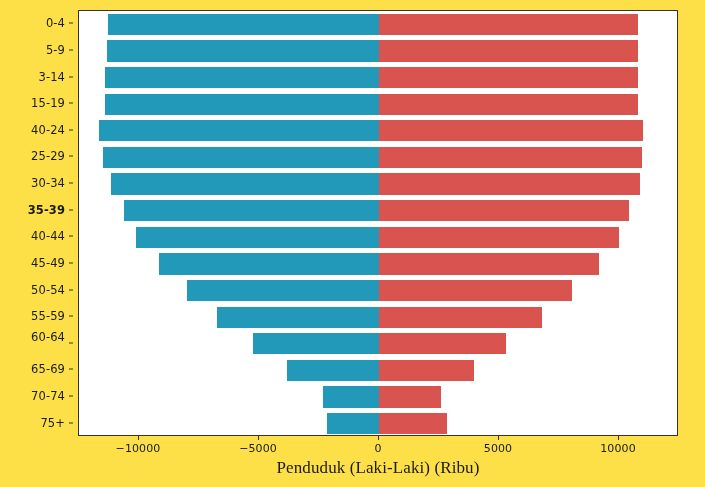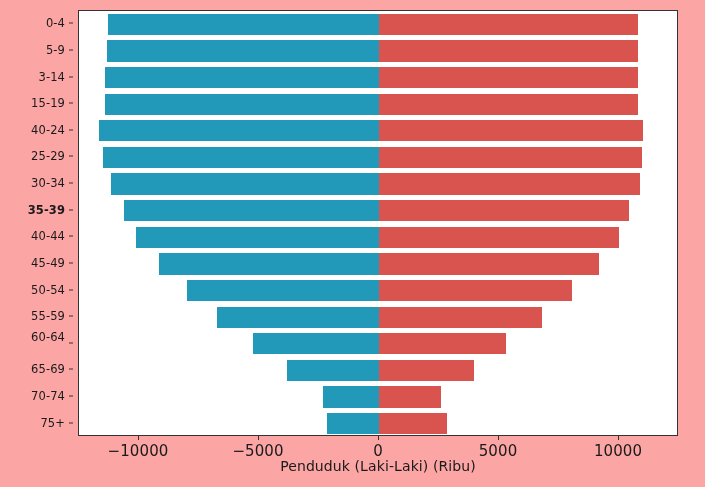--- a/index.html
+++ b/index.html
@@ -2,21 +2,21 @@
 <html><head>
 <meta charset="utf-8">
 <style>
   html,body{margin:0;padding:0;}
   body{
     width:705px;height:487px;
     background:#ffffff;
     font-family:"DejaVu Sans","Liberation Sans",sans-serif;
     overflow:hidden;
   }
-  #fig{position:relative;width:705px;height:487px;background:#fca5a5;}
+  #fig{position:relative;width:705px;height:487px;background:#fde047;}
 
   
   #plot{
     position:absolute;
     left:78px; top:10px;
     width:600px; height:426px;
     border:1px solid #333333;
     box-sizing:border-box;
     background:#ffffff;
     overflow:hidden;
@@ -44,28 +44,29 @@
   }
 
   
   #xaxis{position:absolute;left:78px;top:436px;width:600px;height:30px;}
   .xtick-mark{
     position:absolute;top:0;width:1px;height:4px;background:#333333;
   }
   .xtick-label{
     position:absolute;top:6px;
     transform:translateX(-50%);
-    font-size:15px;color:#1a1a1a;
+    font-size:11px;color:#1a1a1a;
     white-space:nowrap;
     letter-spacing:0.1px;
   }
   #xlabel{
     position:absolute;left:78px;top:458px;width:600px;
-    text-align:center;font-size:14px;color:#1a1a1a;
+    text-align:center;font-size:17px;color:#1a1a1a;
     letter-spacing:0.1px;
+    font-family:Liberation Serif, serif;
   }
 </style>
 </head>
 <body>
 
 <div id="fig">
 
   <div id="ylabels">
       <div class="ytick-label" style="top: 13.3125px;">0-4</div>
       <div class="ytick-mark" style="top: 13.3125px;"></div>

